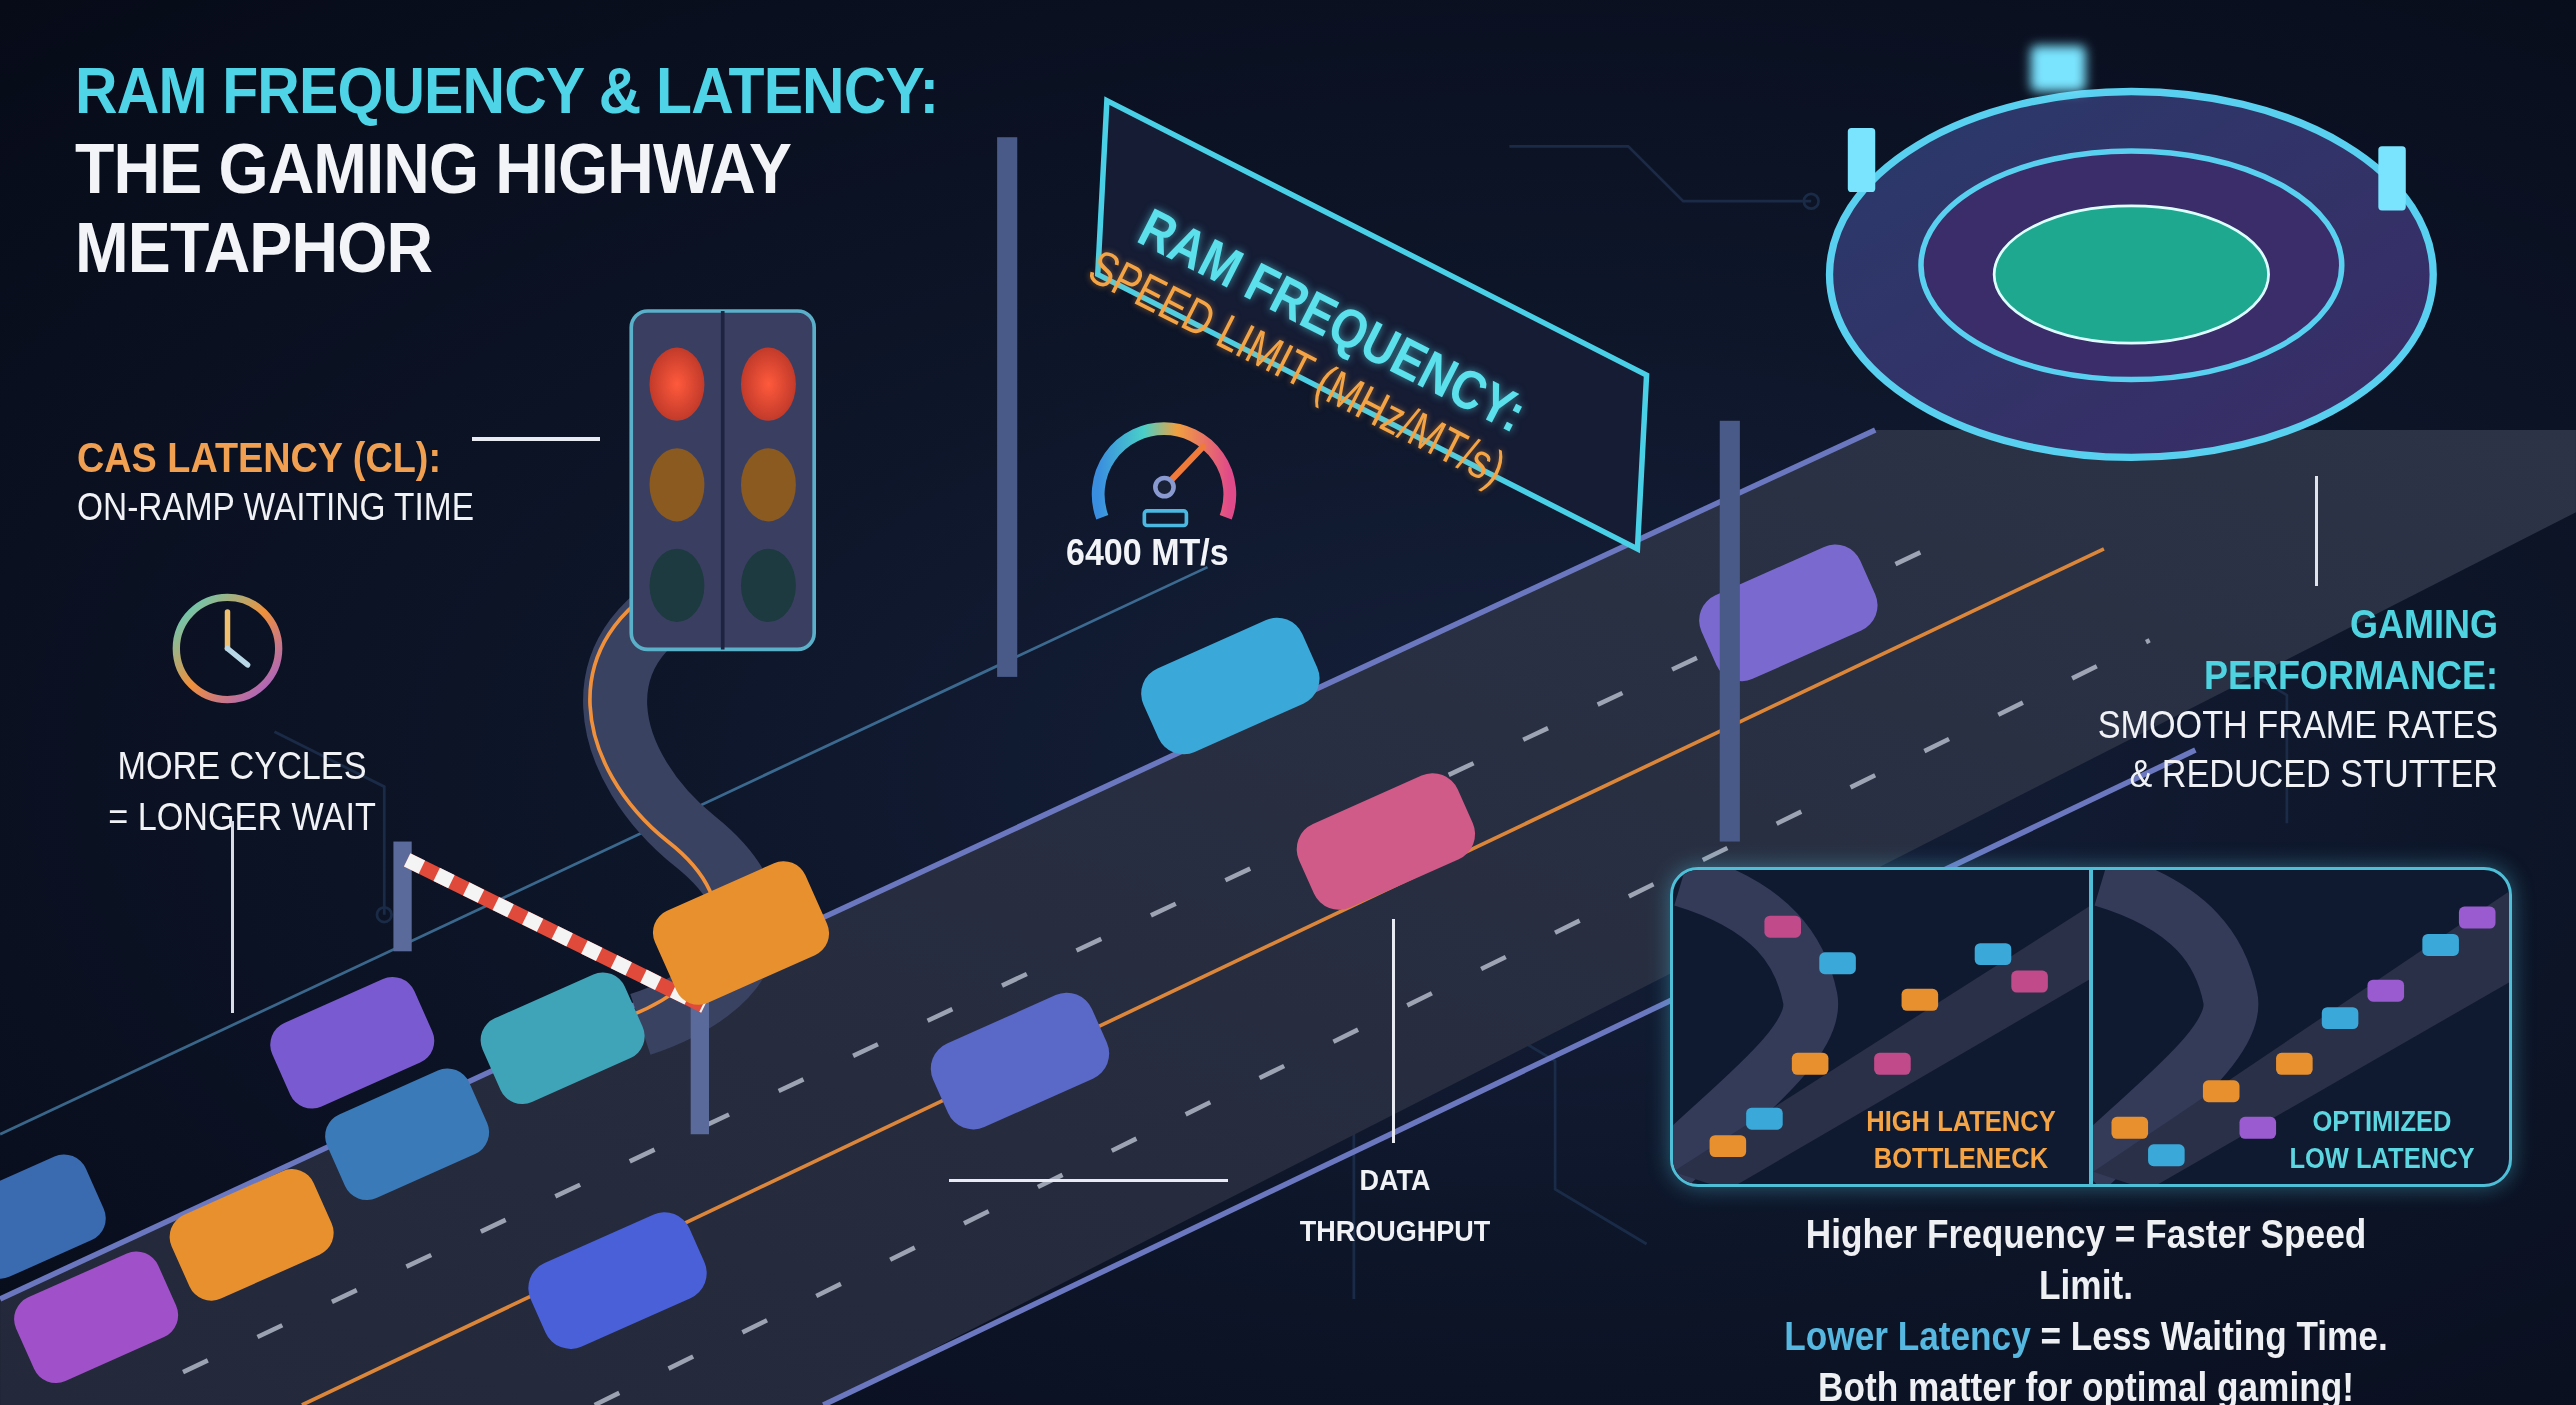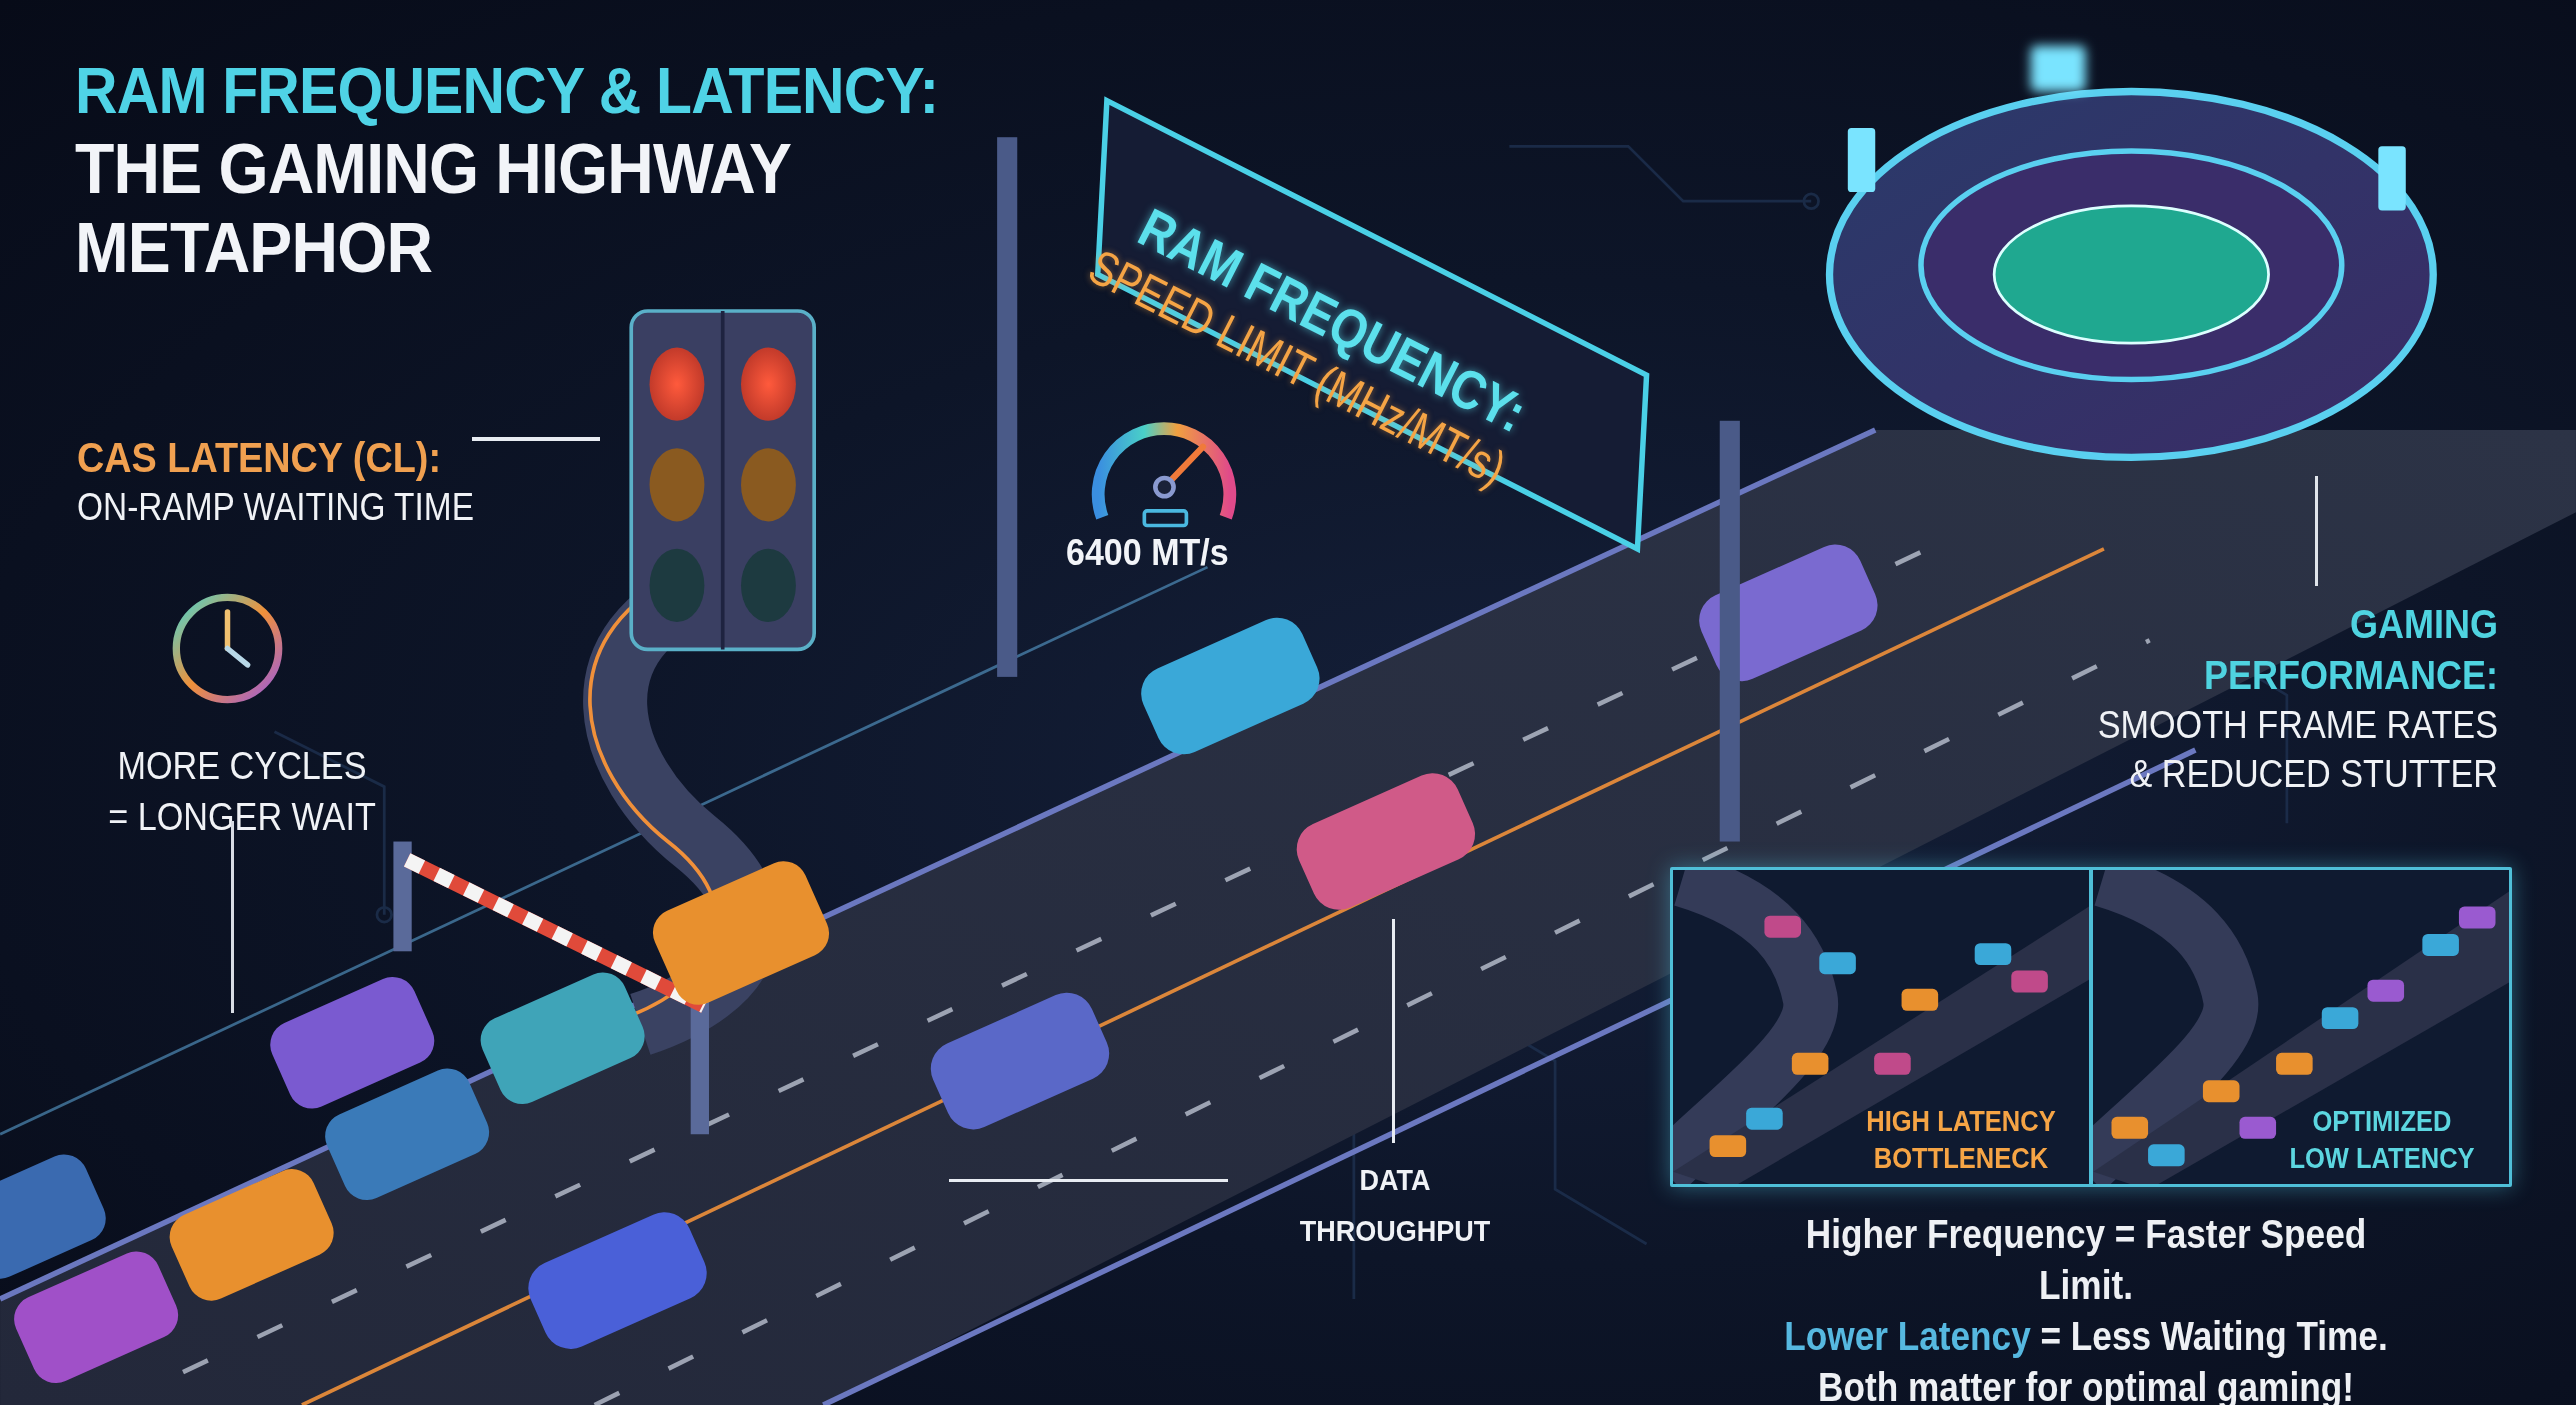--- a/index.html
+++ b/index.html
@@ -37,21 +37,21 @@
   .perf .h { display: block; color: #4fd3e0; font-weight: bold; font-size: 40px; line-height: 51px; transform: scaleX(0.9); transform-origin: right; }
   .perf .s { display: block; font-size: 38px; line-height: 49px; transform: scaleX(0.9); transform-origin: right; }
   .perf-line { position: absolute; left: 2315px; top: 476px; width: 2.7px; height: 110px; background: #e0e4ea; }
 
   .data { left: 1258px; top: 1154px; text-align: center; width: 274px; font-weight: bold; font-size: 30px; line-height: 51px; }
   .data span { display: block; transform: scaleX(0.9); }
   .data-line-h { position: absolute; left: 949px; top: 1179px; width: 279px; height: 2.7px; background: #e8ecf2; }
   .data-line-v { position: absolute; left: 1392px; top: 919px; width: 2.7px; height: 224px; background: #e8ecf2; }
 
   .panel { position: absolute; left: 1670px; top: 867px; width: 842px; height: 320px; border: 3.7px solid #4fbfd8;
-    border-radius: 2px; background: #0f1a30; box-shadow: 0 0 22px rgba(79,191,216,0.45); overflow: hidden; }
+    border-radius: 28px; background: #0f1a30; box-shadow: 0 0 22px rgba(79,191,216,0.45); overflow: hidden; }
   .panel .divider { position: absolute; left: 416px; top: 0; width: 3.7px; height: 100%; background: #4fbfd8; }
   .panel svg { position: absolute; top: 0; }
   .panel-label { position: absolute; font-weight: bold; font-size: 29px; line-height: 37px; text-align: center; width: 220px; transform: scaleX(0.88); }
   .panel-label span { display: block; }
   .pl-left { left: 178px; top: 233px; color: #f5a445; }
   .pl-right { left: 599px; top: 233px; color: #5cd6e0; }
 
   .summary { position: absolute; left: 1720px; top: 1209px; width: 732px; text-align: center; color: #eef0f4; font-size: 40px; line-height: 51px; font-weight: bold; }
   .summary span.line { display: block; transform: scaleX(0.88); }
   .summary .hl { color: #56b8e0; }

